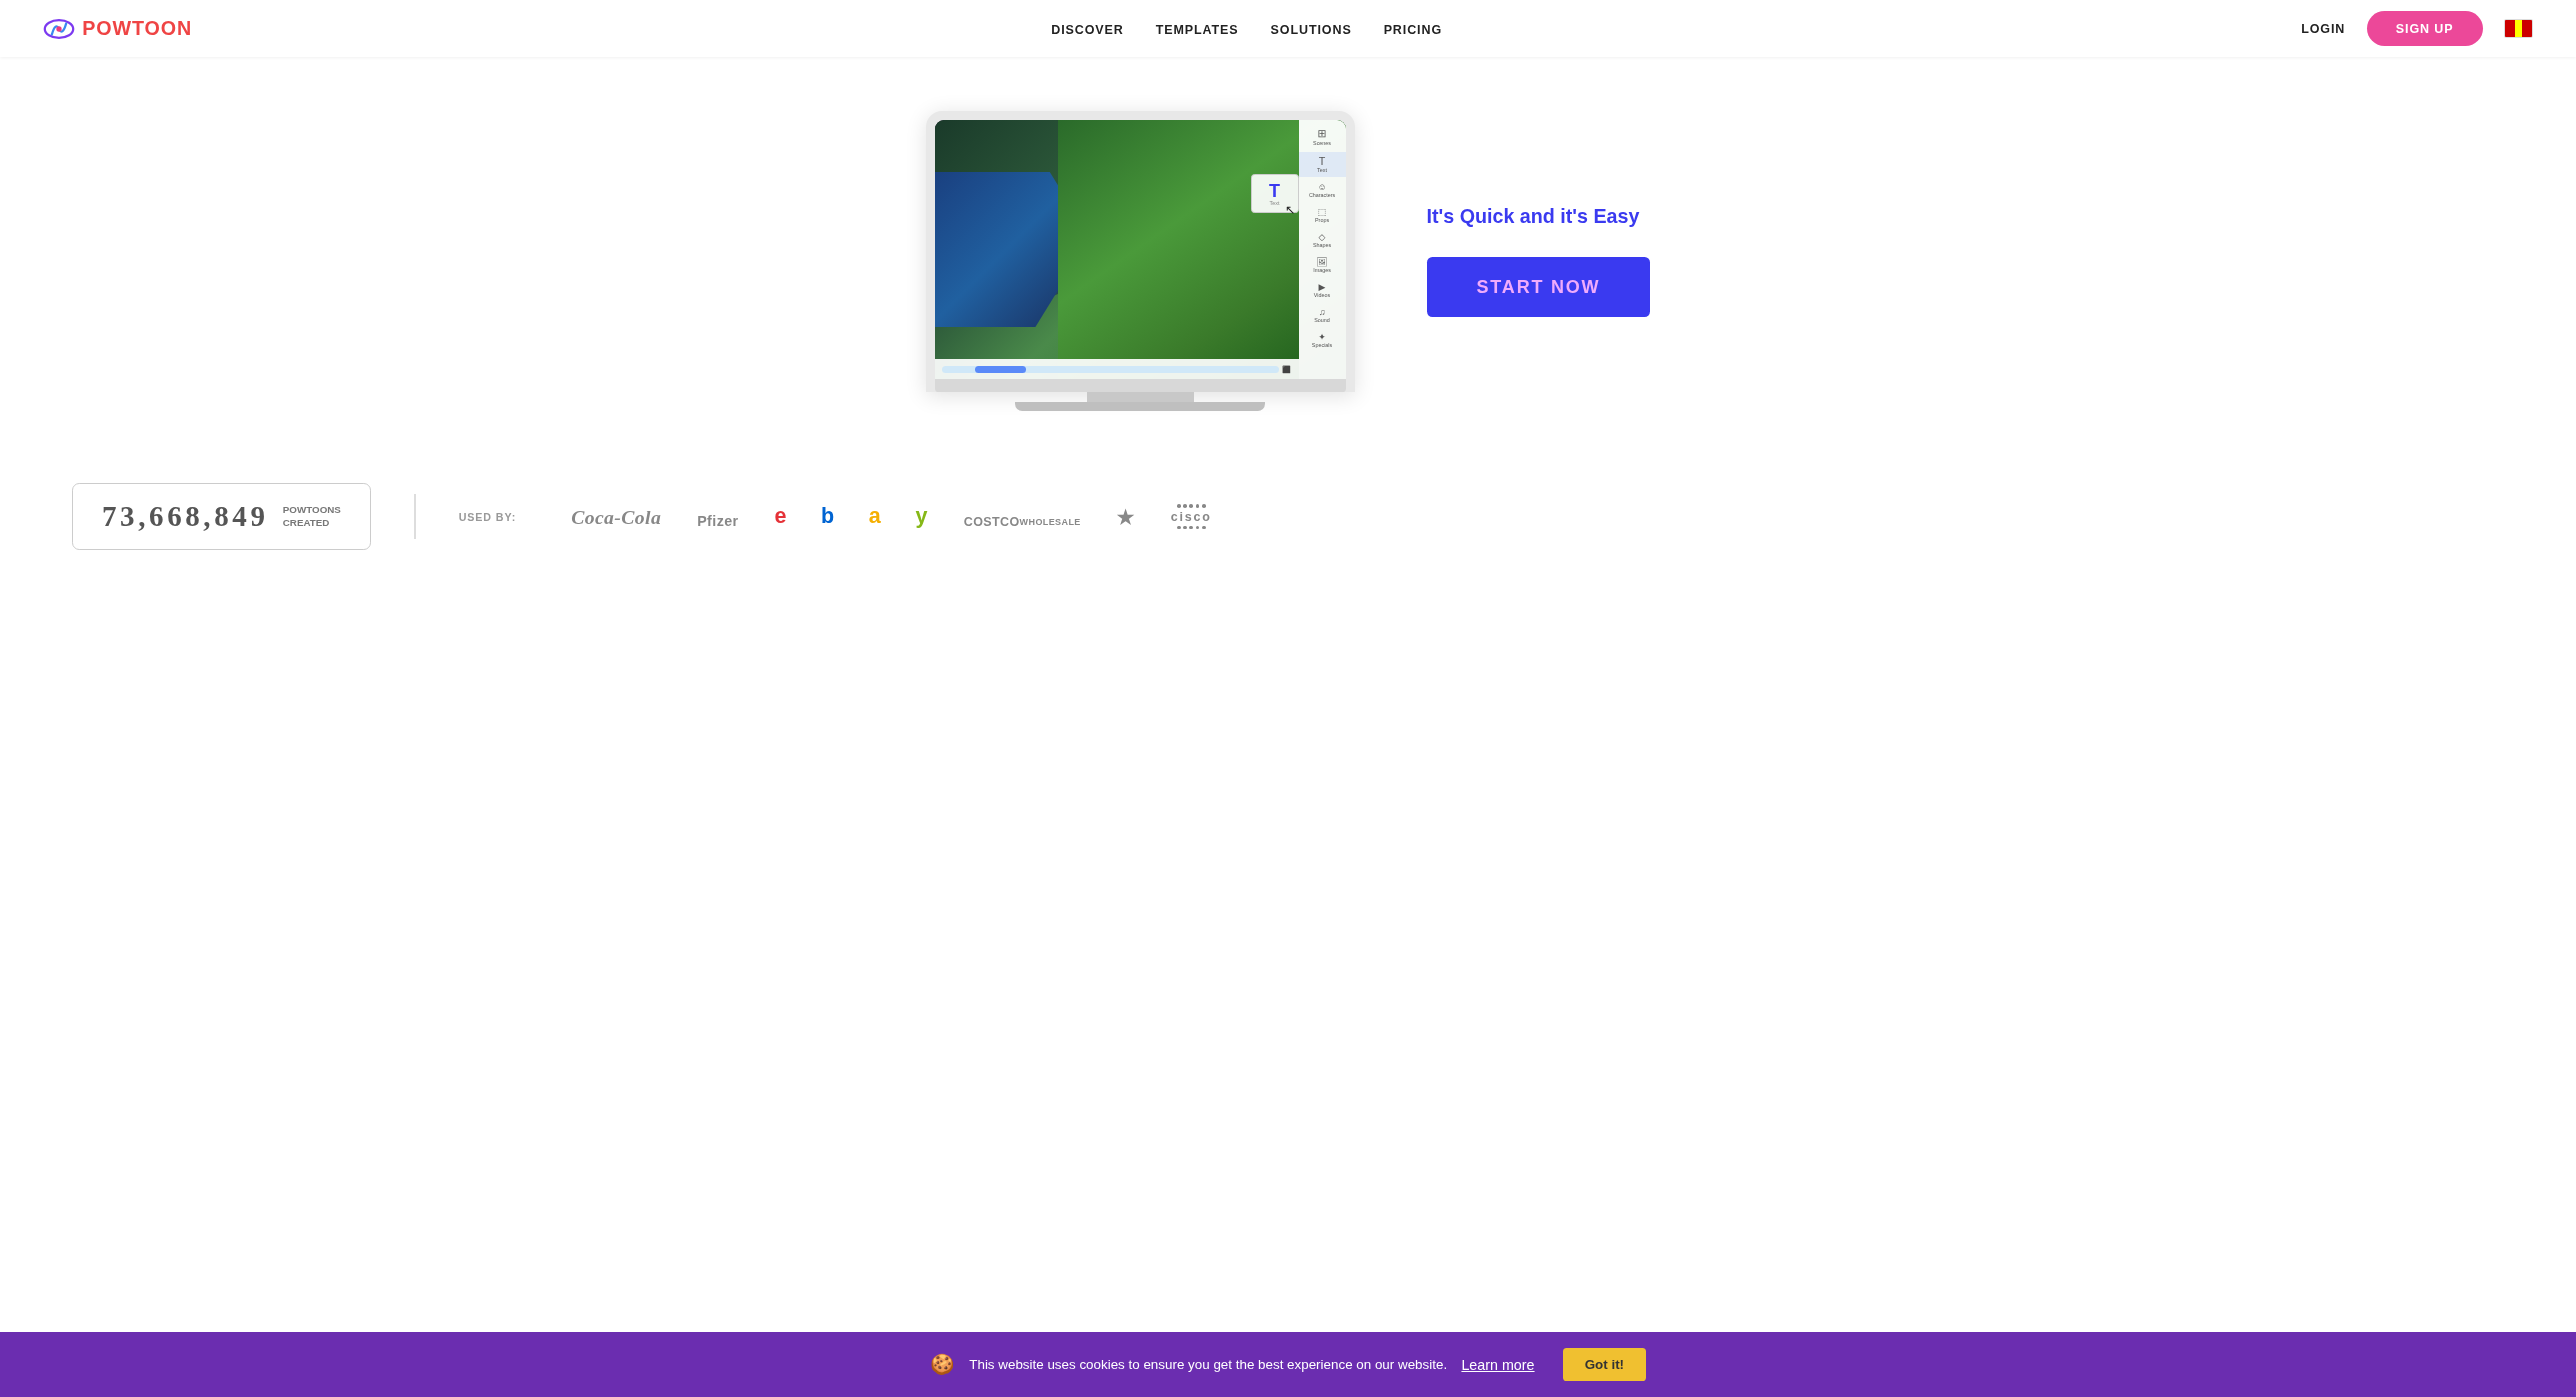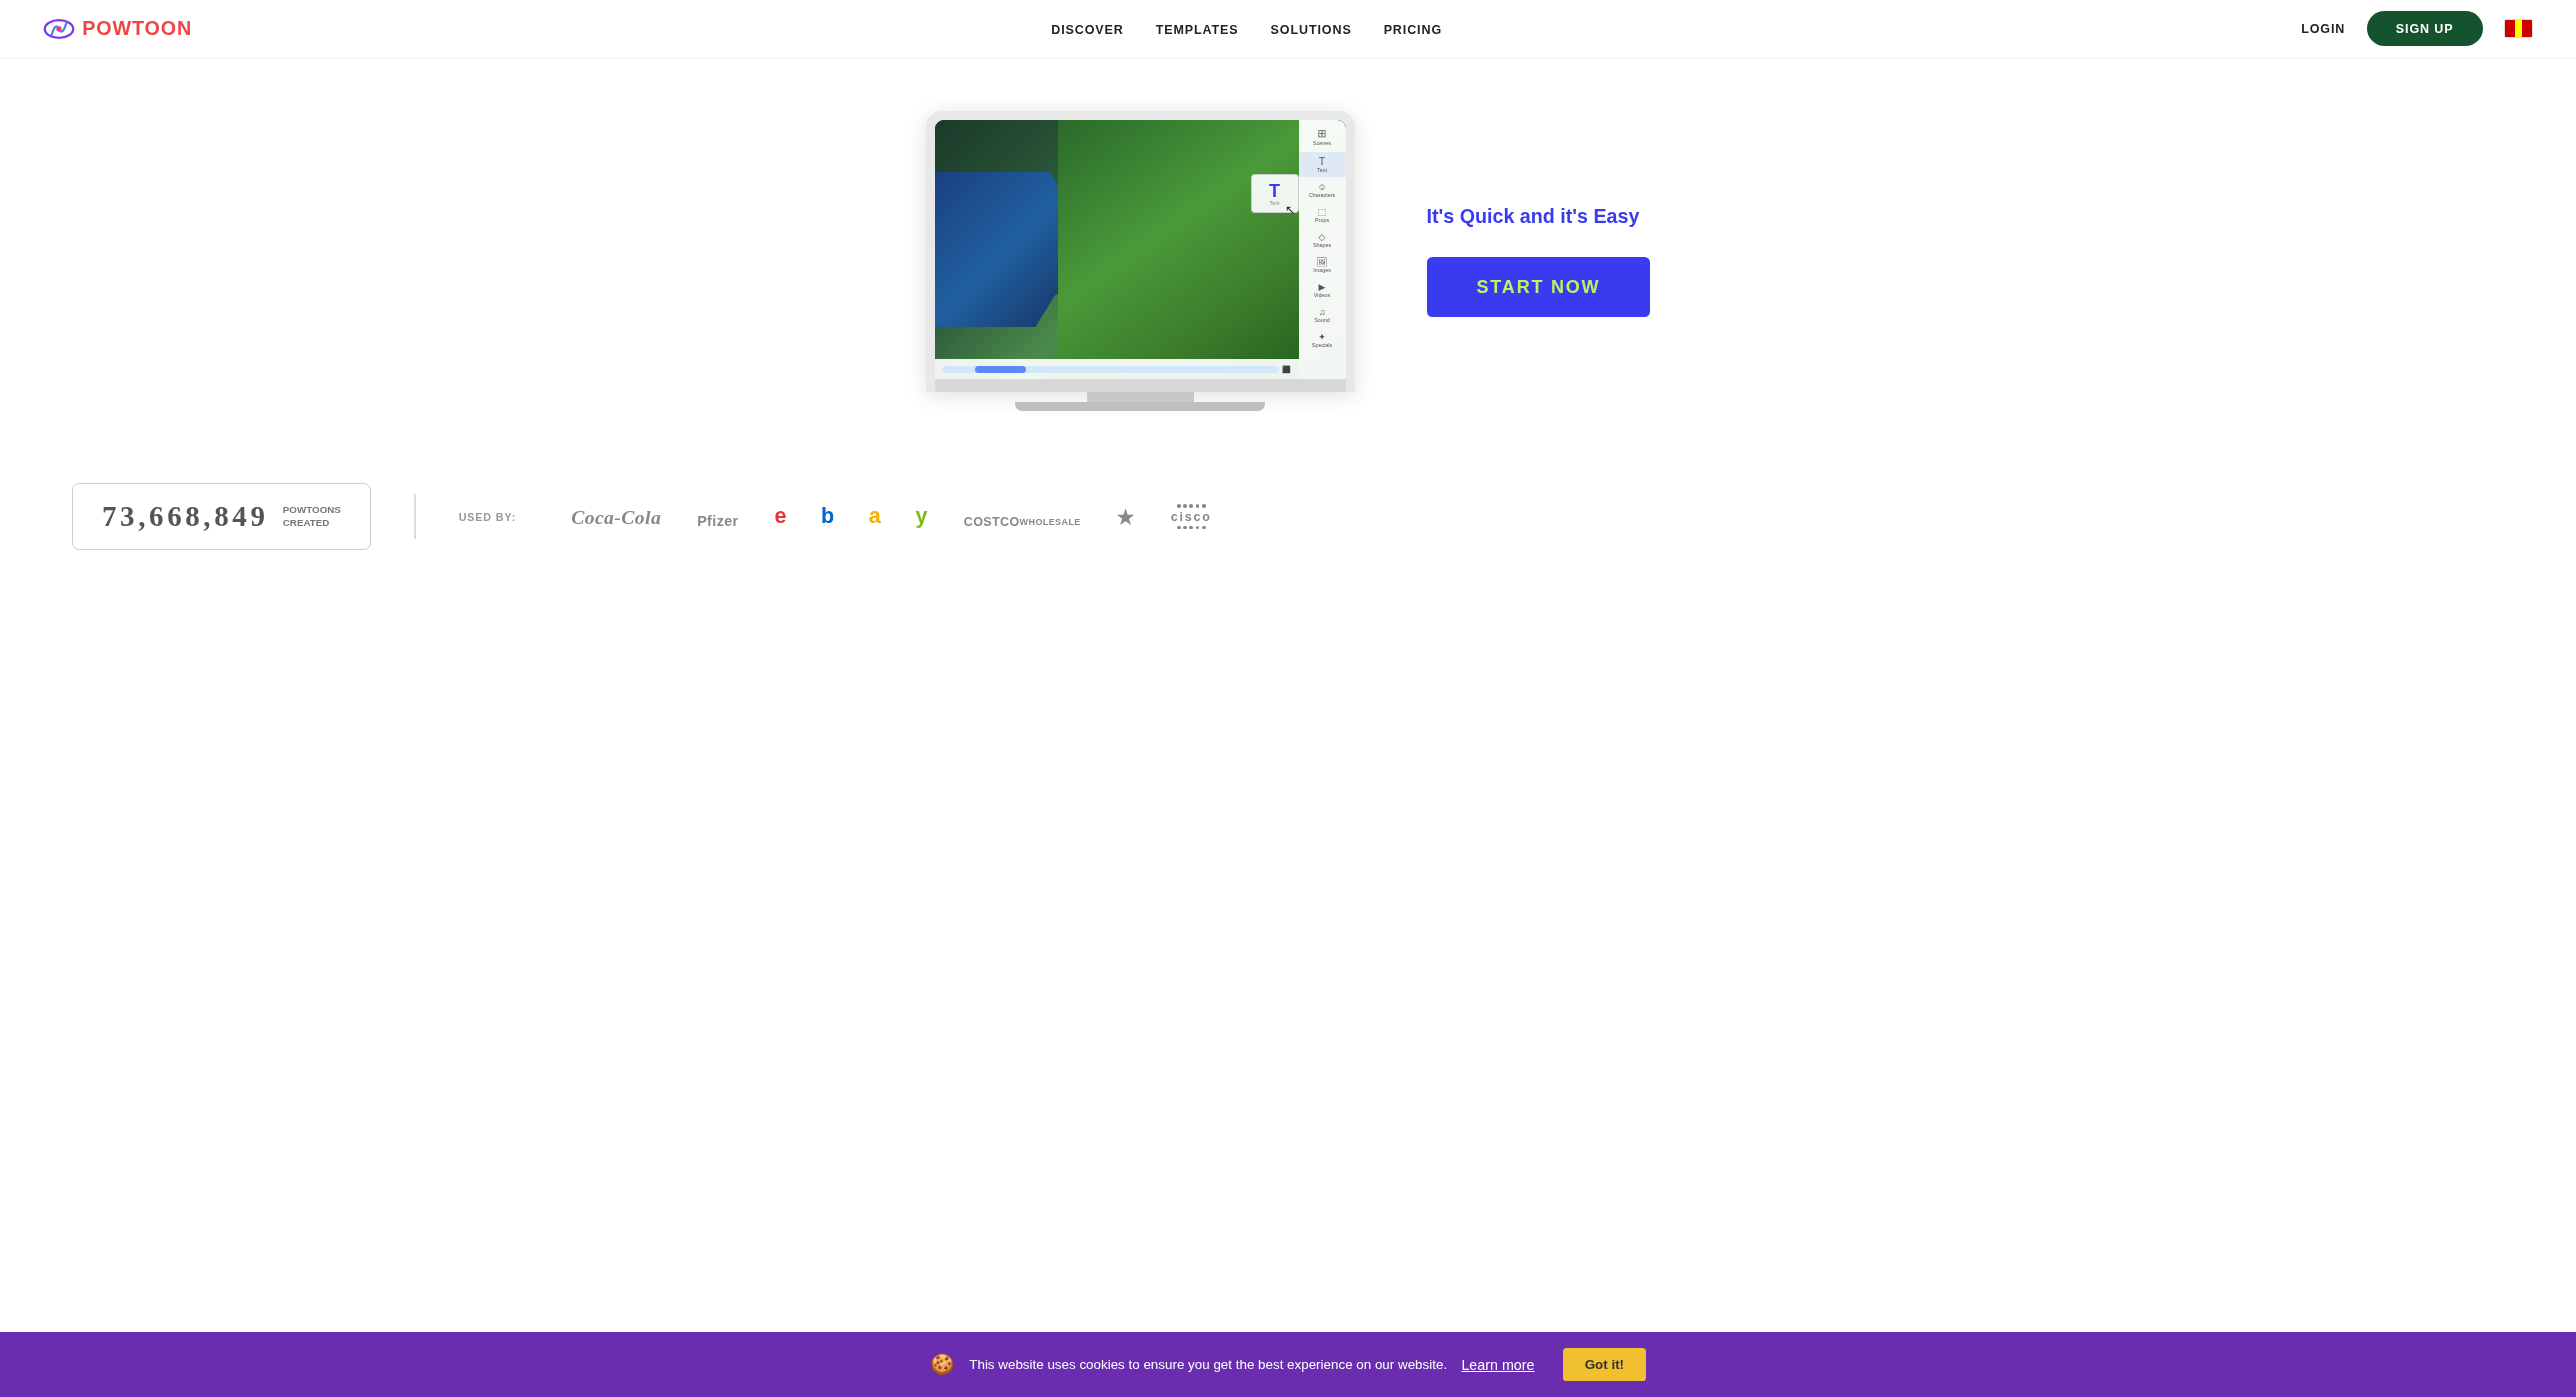--- a/index.html
+++ b/index.html
@@ -53,21 +53,21 @@
     }
     .nav-login {
       font-size: 12.5px;
       font-weight: 600;
       color: #222;
       letter-spacing: 0.9px;
       text-transform: uppercase;
       cursor: pointer;
     }
     .nav-signup {
-      background: #14532d;
+      background: #ec4899;
       color: #fff;
       border: none;
       border-radius: 27px;
       padding: 10.7px 29px;
       font-size: 12.5px;
       font-weight: 700;
       letter-spacing: 0.9px;
       text-transform: uppercase;
       cursor: pointer;
     }
@@ -271,21 +271,21 @@
       color: #0d1b4b;
     }
     .hero-subtitle {
       font-size: 19.7px;
       color: #3a3af0;
       font-weight: 600;
       margin-bottom: 29px;
     }
     .btn-start {
       background: #3a3af0;
-      color: #bef264;
+      color: #f0abfc;
       border: none;
       border-radius: 5.4px;
       padding: 19.7px 50px;
       font-size: 18px;
       font-weight: 800;
       letter-spacing: 1.8px;
       text-transform: uppercase;
       cursor: pointer;
       display: inline-block;
     }

